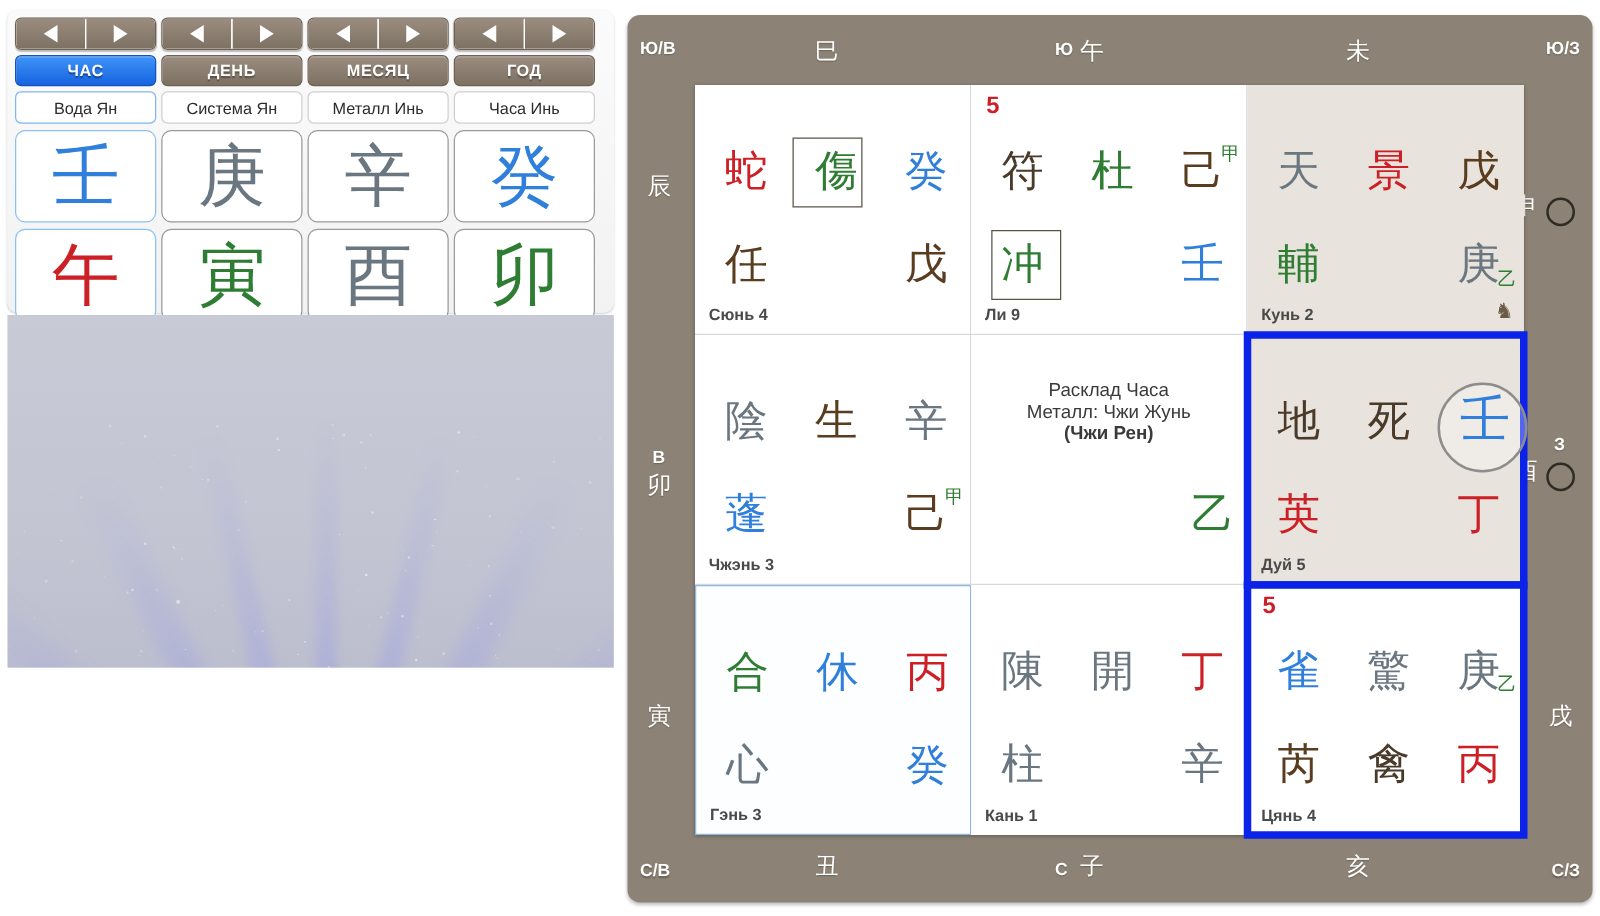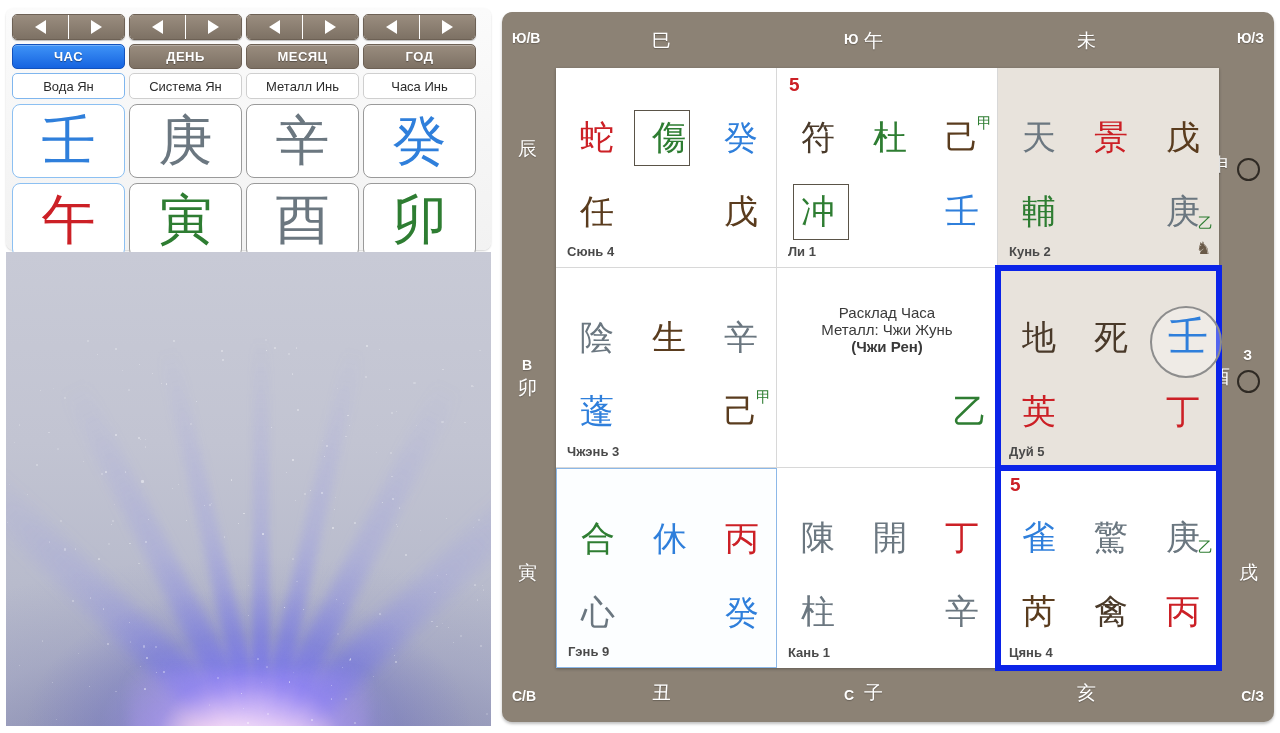--- a/index.html
+++ b/index.html
@@ -3,21 +3,21 @@
 <meta charset="utf-8">
 <style>
   html,body{margin:0;padding:0;background:#ffffff;}
   body{
     width:1280px;height:733px;overflow:hidden;position:relative;
     font-family:"Liberation Sans","DejaVu Sans",sans-serif;
   }
 
   
   #left-panel{
-    position:absolute;left:0;top:0;width:497px;height:733px;
+    position:absolute;left:0;top:0;width:497px;height:534px;
     background:#ffffff;overflow:hidden;
   }
   #pillars-board{
     position:absolute;left:6px;top:8px;width:485px;height:242px;
     background:linear-gradient(#fbfbfb,#f2f2f2);
     border-radius:8px;
     box-shadow:0 1px 2px rgba(0,0,0,.18);
   }
   .pillar-col{
     position:absolute;top:6px;width:113px;height:232px;
@@ -506,21 +506,21 @@
 
     <div class="cell col1 row0" style="left:221px;top:0">
       <div class="cnum">5</div>
       <div class="boxed" style="left:16px;top:116px"></div>
       <div class="han r-top p-l" style="color:#4a3a2a">符</div>
       <div class="han r-top p-m" style="color:#2e7d32">杜</div>
       <div class="han r-top p-r" style="color:#5a3c1e">己</div>
       <div class="sup" style="left:200px;top:48px;color:#2e7d32">甲</div>
       <div class="han r-bot p-l" style="color:#2e7d32">冲</div>
       <div class="han r-bot p-r" style="color:#2f7fdb">壬</div>
-      <div class="cname">Ли 1</div>
+      <div class="cname">Ли 9</div>
     </div>
 
     <div class="cell col2 row0 tinted" style="left:442px;top:0">
       <div class="cnum"></div>
       <div class="han r-top p-l" style="color:#6b7780">天</div>
       <div class="han r-top p-m" style="color:#cc2026">景</div>
       <div class="han r-top p-r" style="color:#5a3c1e">戊</div>
       <div class="han r-bot p-l" style="color:#2e7d32">輔</div>
       <div class="han r-bot p-r" style="color:#6b7780">庚</div>
       <div class="sup" style="left:200px;top:148px;color:#2e7d32">乙</div>
@@ -559,21 +559,21 @@
       <div class="cname">Дуй 5</div>
     </div>
 
     <div class="cell col0 row2 softsel" style="left:0;top:400px">
       <div class="cnum"></div>
       <div class="han r-top p-l" style="color:#2e7d32">合</div>
       <div class="han r-top p-m" style="color:#2f7fdb">休</div>
       <div class="han r-top p-r" style="color:#cc2026">丙</div>
       <div class="han r-bot p-l" style="color:#6b7780">心</div>
       <div class="han r-bot p-r" style="color:#2f7fdb">癸</div>
-      <div class="cname">Гэнь 9</div>
+      <div class="cname">Гэнь 3</div>
     </div>
 
     <div class="cell col1 row2" style="left:221px;top:400px">
       <div class="cnum"></div>
       <div class="han r-top p-l" style="color:#6b7780">陳</div>
       <div class="han r-top p-m" style="color:#6b7780">開</div>
       <div class="han r-top p-r" style="color:#cc2026">丁</div>
       <div class="han r-bot p-l" style="color:#6b7780">柱</div>
       <div class="han r-bot p-r" style="color:#6b7780">辛</div>
       <div class="cname">Кань 1</div>

